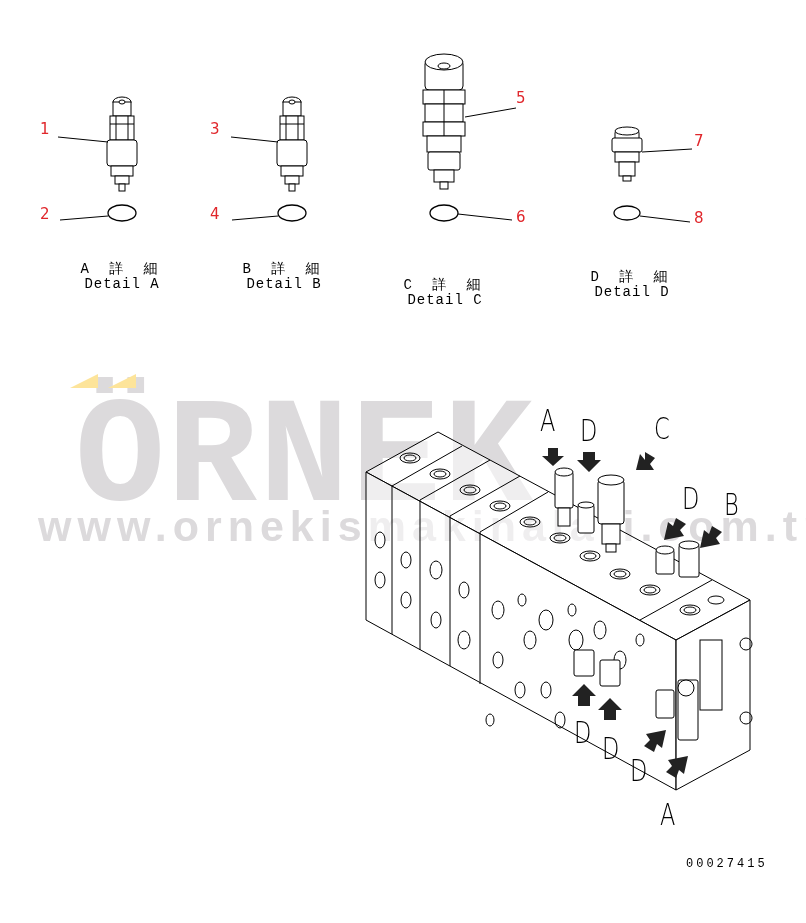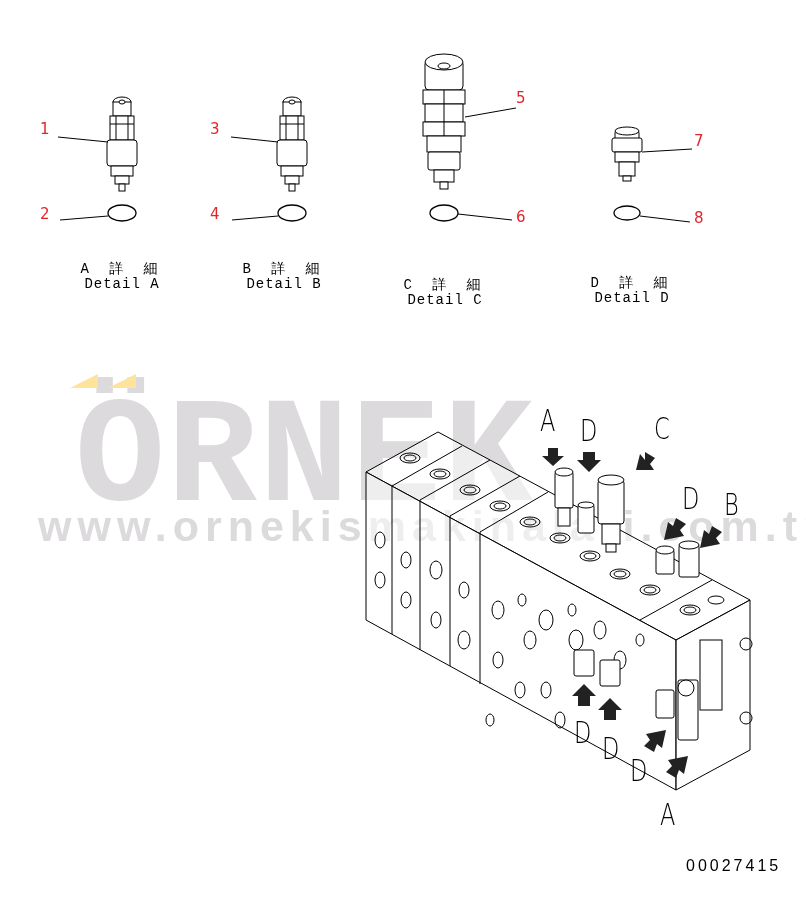--- a/index.html
+++ b/index.html
@@ -12,22 +12,22 @@
              letter-spacing: 1px; }
   .caption .jp { letter-spacing: 6px; }
   .wm-big { position: absolute; left: 30px; top: 385px; font-family: Liberation Mono, monospace;
             font-weight: bold; font-size: 150px; line-height: 150px; color: #dcdadc;
             letter-spacing: 2px; white-space: nowrap; margin-left: 45px; }
   .wm-url { position: absolute; left: 38px; top: 503px; font-family: "Liberation Sans", sans-serif;
             font-weight: bold; font-size: 43px; line-height: 46px; color: #dcdadc;
             letter-spacing: 6px; white-space: nowrap; }
   .label-letter { position: absolute; font-family: "DejaVu Sans", sans-serif; font-size: 30px;
                   line-height: 30px; color: #000; font-weight: 200; transform: scaleX(0.75); transform-origin: left top; }
-  .drawing-no { position: absolute; left: 686px; top: 857px; font-family: Liberation Sans, sans-serif;
-                font-size: 16px; letter-spacing: 3px; color: #000; }
+  .drawing-no { position: absolute; left: 686px; top: 857px; font-family: Liberation Mono, monospace;
+                font-size: 12px; letter-spacing: 3px; color: #000; }
   svg { position: absolute; overflow: visible; }
 </style>
 </head>
 <body>
 
 <div class="wm-big">ÖRNEK</div>
 <svg style="left:0;top:0" width="806" height="923">
   <polygon points="70,388 98,374 98,388" fill="#fde49a"></polygon>
   <polygon points="108,388 136,374 136,388" fill="#fde49a"></polygon>
 </svg>
@@ -116,21 +116,21 @@
     <rect x="615" y="152" width="24" height="10"></rect>
     <rect x="619" y="162" width="16" height="14"></rect>
     <rect x="623" y="176" width="8" height="5"></rect>
   </g>
   <line x1="642" y1="152" x2="692" y2="149" stroke="#000"></line>
   <ellipse cx="627" cy="213" rx="13" ry="7" fill="none" stroke="#000" stroke-width="1.3"></ellipse>
   <line x1="640" y1="216" x2="690" y2="222" stroke="#000"></line>
 </svg>
 <span class="callout" style="left:694px;top:134px">7</span>
 <span class="callout" style="left:694px;top:211px">8</span>
-<div class="caption" style="left:572px;top:276px">
+<div class="caption" style="left:572px;top:270px">
   <div class="jp">D 詳 細</div>
   <div>Detail D</div>
 </div>
 
 <svg style="left:0;top:0" width="806" height="923">
   <g fill="none" stroke="#000" stroke-width="1">
 
     <polygon points="366,472 438,432 750,600 676,640" fill="#fff" fill-opacity="0.55"></polygon>
 
     <polygon points="366,472 676,640 676,790 366,620" fill="#fff" fill-opacity="0.55"></polygon>

